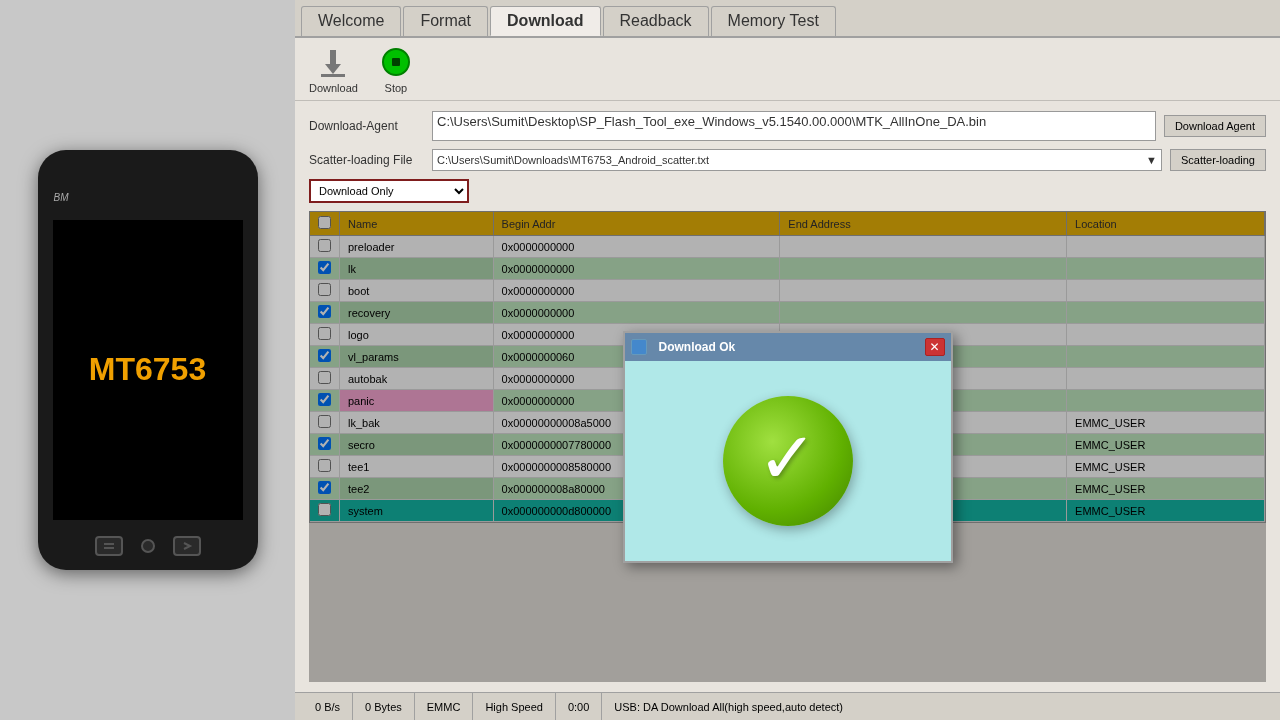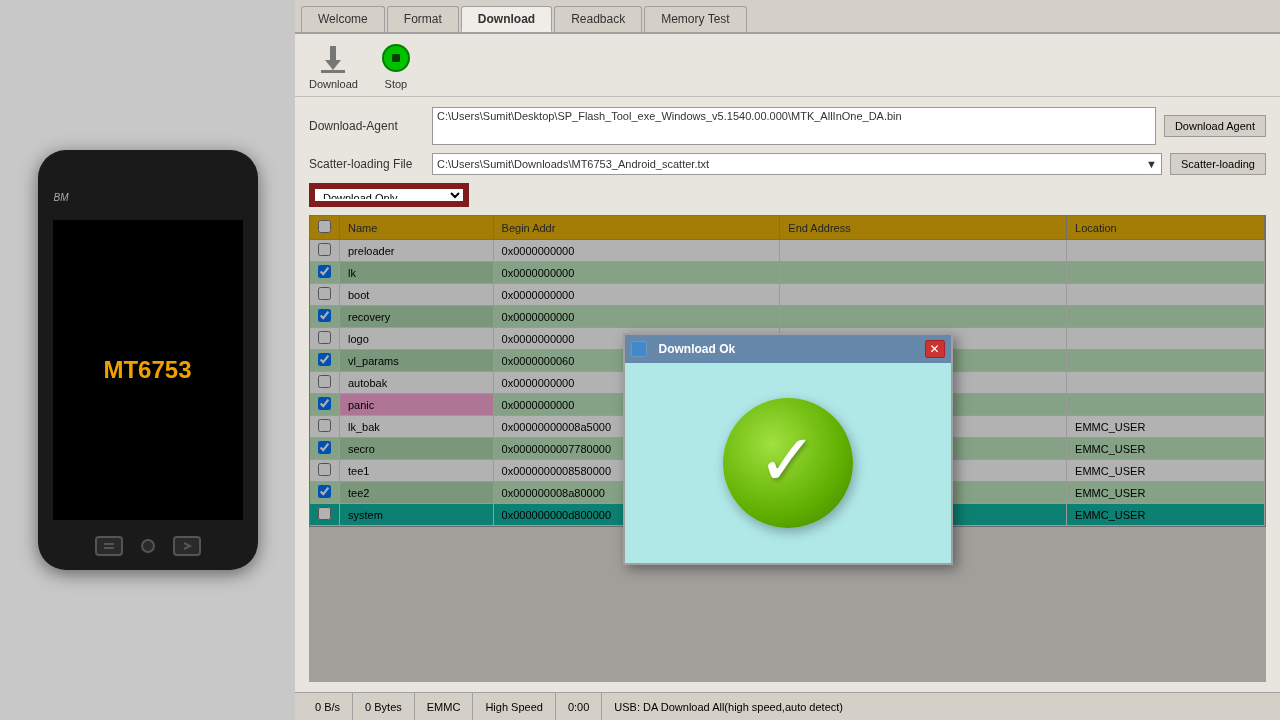--- a/index.html
+++ b/index.html
@@ -56,21 +56,21 @@
       width: 190px;
       height: 300px;
       background: #000;
       display: flex;
       align-items: center;
       justify-content: center;
     }
 
     .phone-model-text {
       color: #f0a000;
-      font-size: 24px;
+      font-size: 32px;
       font-weight: bold;
     }
 
     .phone-buttons {
       display: flex;
       gap: 18px;
       align-items: center;
     }
 
     .phone-btn {
@@ -109,21 +109,21 @@
       padding: 6px 6px 0;
       gap: 2px;
     }
 
     .tab {
       padding: 5px 16px;
       background: #d4d0c8;
       border: 1px solid #a0a0a0;
       border-bottom: none;
       cursor: pointer;
-      font-size: 12px;
+      font-size: 16px;
       color: #333;
       border-radius: 3px 3px 0 0;
     }
 
     .tab.active {
       background: #f0ece8;
       border-bottom: 1px solid #f0ece8;
       font-weight: bold;
     }
 
@@ -198,25 +198,25 @@
 
     .field-label {
       width: 115px;
       font-size: 12px;
       color: #333;
       flex-shrink: 0;
     }
 
     .field-input {
       flex: 1;
-      height: 38px;
+      height: 30px;
       background: white;
       border: 1px solid #999;
       padding: 2px 4px;
-      font-size: 11px;
+      font-size: 13px;
       color: #333;
     }
 
     .field-input-dropdown {
       flex: 1;
       height: 22px;
       background: white;
       border: 1px solid #999;
       padding: 2px 4px;
       font-size: 11px;
@@ -233,21 +233,21 @@
       font-size: 11px;
       cursor: pointer;
       height: 22px;
       white-space: nowrap;
     }
 
     
     .mode-select {
       height: 24px;
       background: white;
-      border: 6px solid #7f1d1d;
+      border: 2px solid #7f1d1d;
       padding: 2px 4px;
       font-size: 11px;
       width: 160px;
     }
 
     
     .table-container {
       flex: 1;
       border: 1px solid #a0a0a0;
       background: white;

